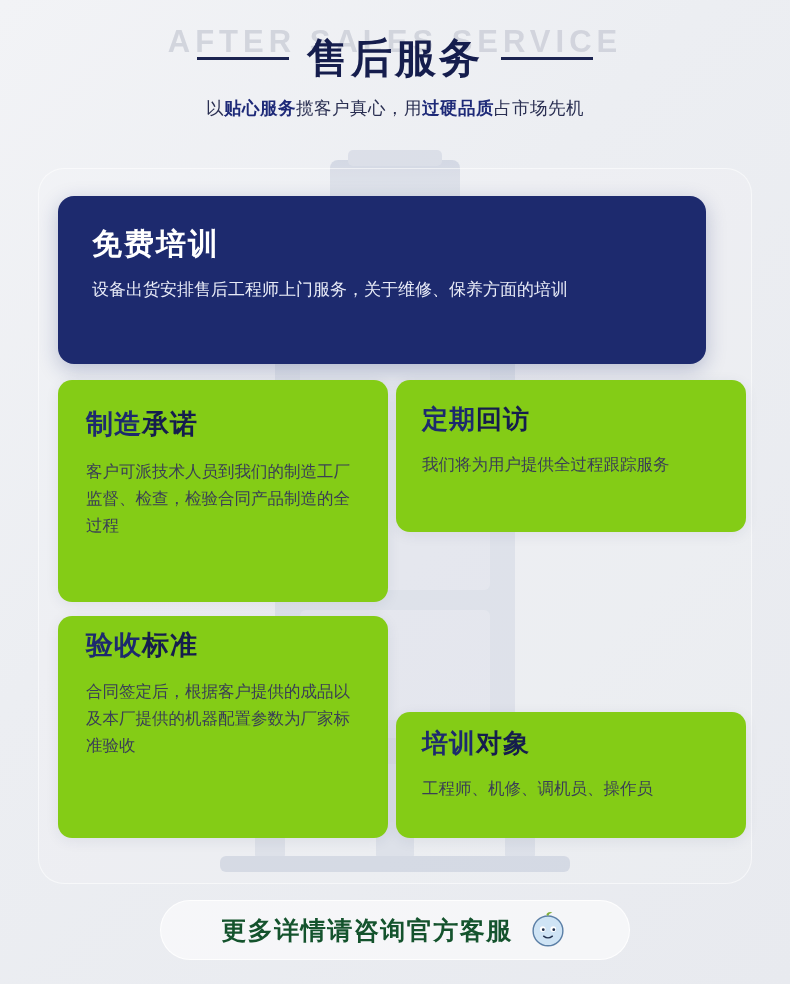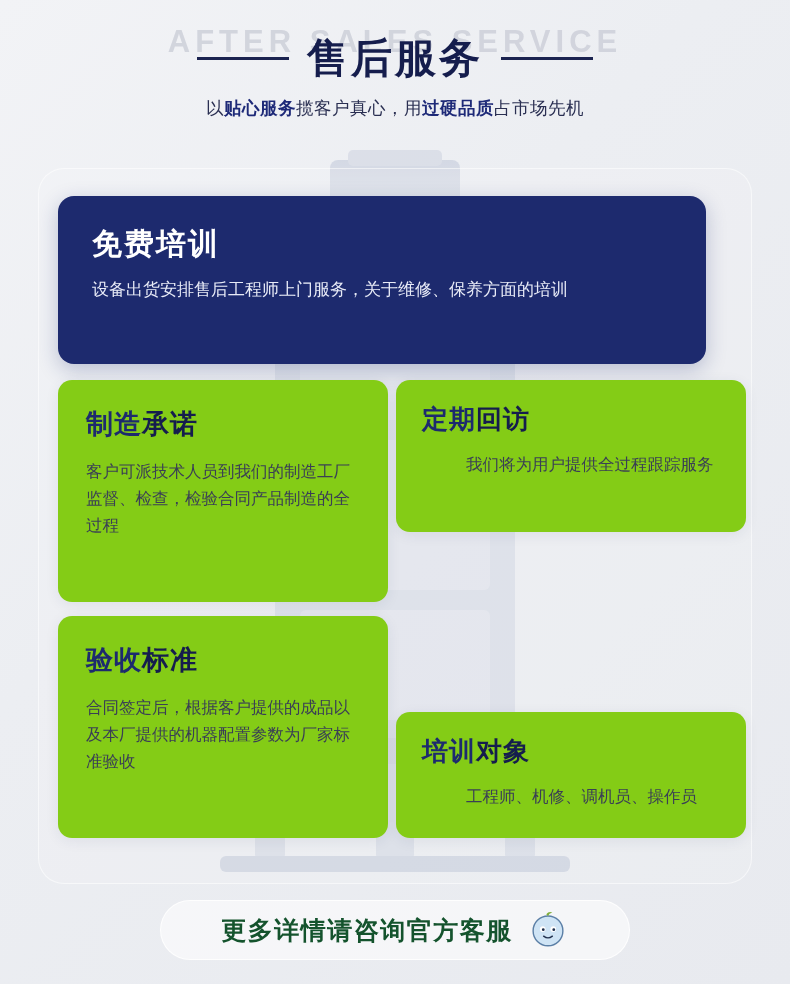--- a/index.html
+++ b/index.html
@@ -133,29 +133,29 @@
     font-size: 30px;
     letter-spacing: 2px;
   }
   .card-hero p {
     margin-top: 14px;
     color: #e8ebf7;
     font-size: 17px;
   }
 
   .card-left1 { left: 58px;  top: 380px; width: 330px; height: 222px; padding: 28px 26px 0 28px; }
-  .card-left2 { left: 58px;  top: 616px; width: 330px; height: 222px; padding: 28px 26px 0 28px; }
+  .card-left2 { left: 58px;  top: 616px; width: 330px; height: 222px; padding: 13px 26px 0 28px; font-family: Liberation Serif, serif; }
   .card-right1{ left: 396px; top: 380px; width: 350px; height: 152px; padding: 24px 24px 0 26px; }
   .card-right2{ left: 396px; top: 546px; width: 350px; height: 152px; padding: 24px 24px 0 26px; }
-  .card-right3{ left: 396px; top: 712px; width: 350px; height: 126px; padding: 24px 24px 0 26px; }
+  .card-right3{ left: 396px; top: 712px; width: 350px; height: 126px; padding: 16px 24px 0 26px; }
 
   .card-left1 h3, .card-left2 h3 { font-size: 27px; }
   .card-left1 p, .card-left2 p { margin-top: 18px; }
   .card-right1 h3, .card-right2 h3, .card-right3 h3 { font-size: 26px; }
-  .card-right1 p, .card-right2 p, .card-right3 p { margin-top: 16px; margin-left: 44px; }
+  .card-right1 p, .card-right2 p, .card-right3 p { margin-top: 16px; }
 
   .accent { color: #1d2a6e; }
   .accent-dark { color: #151d4d; }
 
   
   .footer {
     position: absolute;
     left: 160px;
     top: 900px;
     width: 470px;

